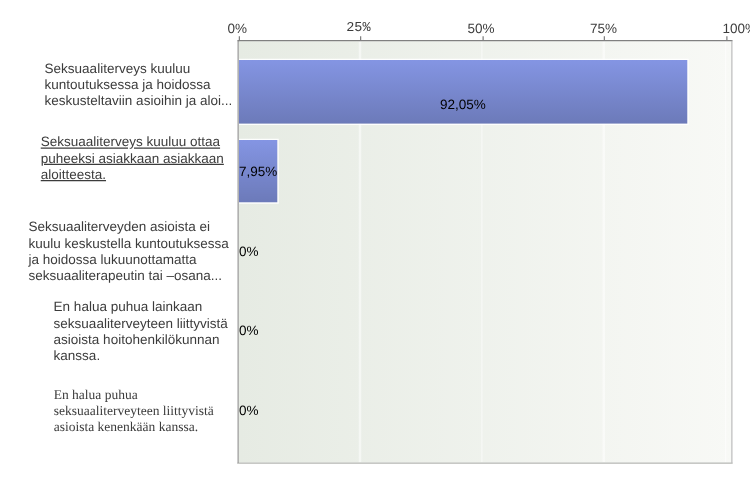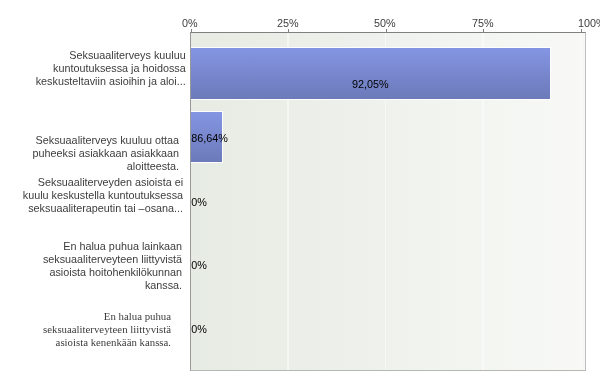--- a/index.html
+++ b/index.html
@@ -10,21 +10,21 @@
   #chart{position:relative;width:600px;height:385px;background:#fff;}
   #plot{position:absolute;overflow:hidden;
         background:linear-gradient(to right,#e6ebe3,#f8f9f6);}
   #plotborder{position:absolute;box-sizing:border-box;
         border-top:1px solid #808080;border-left:1px solid #999999;
         border-right:1px solid #bdbdbd;border-bottom:1px solid #b5b7b3;}
   .gridline{position:absolute;top:0;bottom:0;width:1.4px;background:rgba(255,255,255,0.5);}
   .tick{position:absolute;width:1px;background:#808080;}
   .ticklabel{position:absolute;font-size:10.8px;color:#3c3c3c;white-space:nowrap;
              line-height:13.15px;height:13.15px;}
-  .catblock{position:absolute;text-align:right;font-size:10.8px;color:#3c3c3c;}
+  .catblock{position:absolute;text-align:left;font-size:10.8px;color:#3c3c3c;}
   .catline{white-space:nowrap;height:13.15px;line-height:13.15px;}
   .bar{position:absolute;box-sizing:border-box;
        background:linear-gradient(to bottom,#8495e3,#6c7ab9);
        border:1px solid rgba(255,255,255,0.92);
        background-clip:padding-box;}
   .barlabel{position:absolute;font-size:10.8px;color:#000000;white-space:nowrap;
             line-height:13.15px;height:13.15px;}
 </style>
 </head>
 <body>
@@ -42,56 +42,57 @@
 
   <div id="plotborder" style="left: 190px; top: 32px; width: 396px; height: 339px;"></div>
 
   <div id="axis">
     <div class="tick" style="left: 190.5px; top: 29px; height: 3px;"></div>
     <div class="tick" style="left: 288px; top: 29px; height: 3px;"></div>
     <div class="tick" style="left: 385.5px; top: 29px; height: 3px;"></div>
     <div class="tick" style="left: 483px; top: 29px; height: 3px;"></div>
     <div class="tick" style="left: 580.5px; top: 29px; height: 3px;"></div>
     <div class="ticklabel" style="top: 16.7px; left: 182px;">0%</div>
-    <div class="ticklabel" style="top: 16.7px; left: 277px;">25%</div>
+    <div class="ticklabel" style="top: 16.7px; left: 277px; font-family: Liberation Mono, monospace;">25%</div>
     <div class="ticklabel" style="top: 16.7px; left: 374px;">50%</div>
     <div class="ticklabel" style="top: 16.7px; left: 472px;">75%</div>
     <div class="ticklabel" style="top: 16.7px; left: 578px;">100%</div>
   </div>
 
   <div id="cats">
     <div class="catblock" style="left: 35.7px; top: 48.5px;">
       <div class="catline">Seksuaaliterveys kuuluu</div>
       <div class="catline">kuntoutuksessa ja hoidossa</div>
       <div class="catline">keskusteltaviin asioihin ja aloi...</div>
     </div>
-    <div class="catblock" style="left: 32.6px; top: 134px;">
+    <div class="catblock" style="left: 32.6px; top: 108px; text-decoration: underline;">
       <div class="catline">Seksuaaliterveys kuuluu ottaa</div>
       <div class="catline">puheeksi asiakkaan asiakkaan</div>
       <div class="catline">aloitteesta.</div>
     </div>
     <div class="catblock" style="left: 22.8px; top: 176px;">
       <div class="catline">Seksuaaliterveyden asioista ei</div>
       <div class="catline">kuulu keskustella kuntoutuksessa</div>
+      <div class="catline">ja hoidossa lukuunottamatta</div>
       <div class="catline">seksuaaliterapeutin tai –osana...</div>
     </div>
     <div class="catblock" style="left: 42.9px; top: 239.7px;">
       <div class="catline">En halua puhua lainkaan</div>
       <div class="catline">seksuaaliterveyteen liittyvistä</div>
       <div class="catline">asioista hoitohenkilökunnan</div>
       <div class="catline">kanssa.</div>
     </div>
     <div class="catblock" style="left: 43px; top: 309.975px; font-family: Liberation Serif, serif;">
       <div class="catline">En halua puhua</div>
       <div class="catline">seksuaaliterveyteen liittyvistä</div>
       <div class="catline">asioista kenenkään kanssa.</div>
     </div>
   </div>
 
   <div id="vals">
     <div class="barlabel" style="top: 78px; left: 352px;">92,05%</div>
-    <div class="barlabel" style="top: 131.925px; left: 191.2px;">86,64%</div>
+    <div class="barlabel" style="top: 131.925px; left: 191.2px;">7,95%</div>
     <div class="barlabel" style="top: 195.725px; left: 191.2px;">0%</div>
     <div class="barlabel" style="top: 259.425px; left: 191.2px;">0%</div>
     <div class="barlabel" style="top: 323.125px; left: 191.2px;">0%</div>
   </div>
 
 </div>
 
 </body></html>

